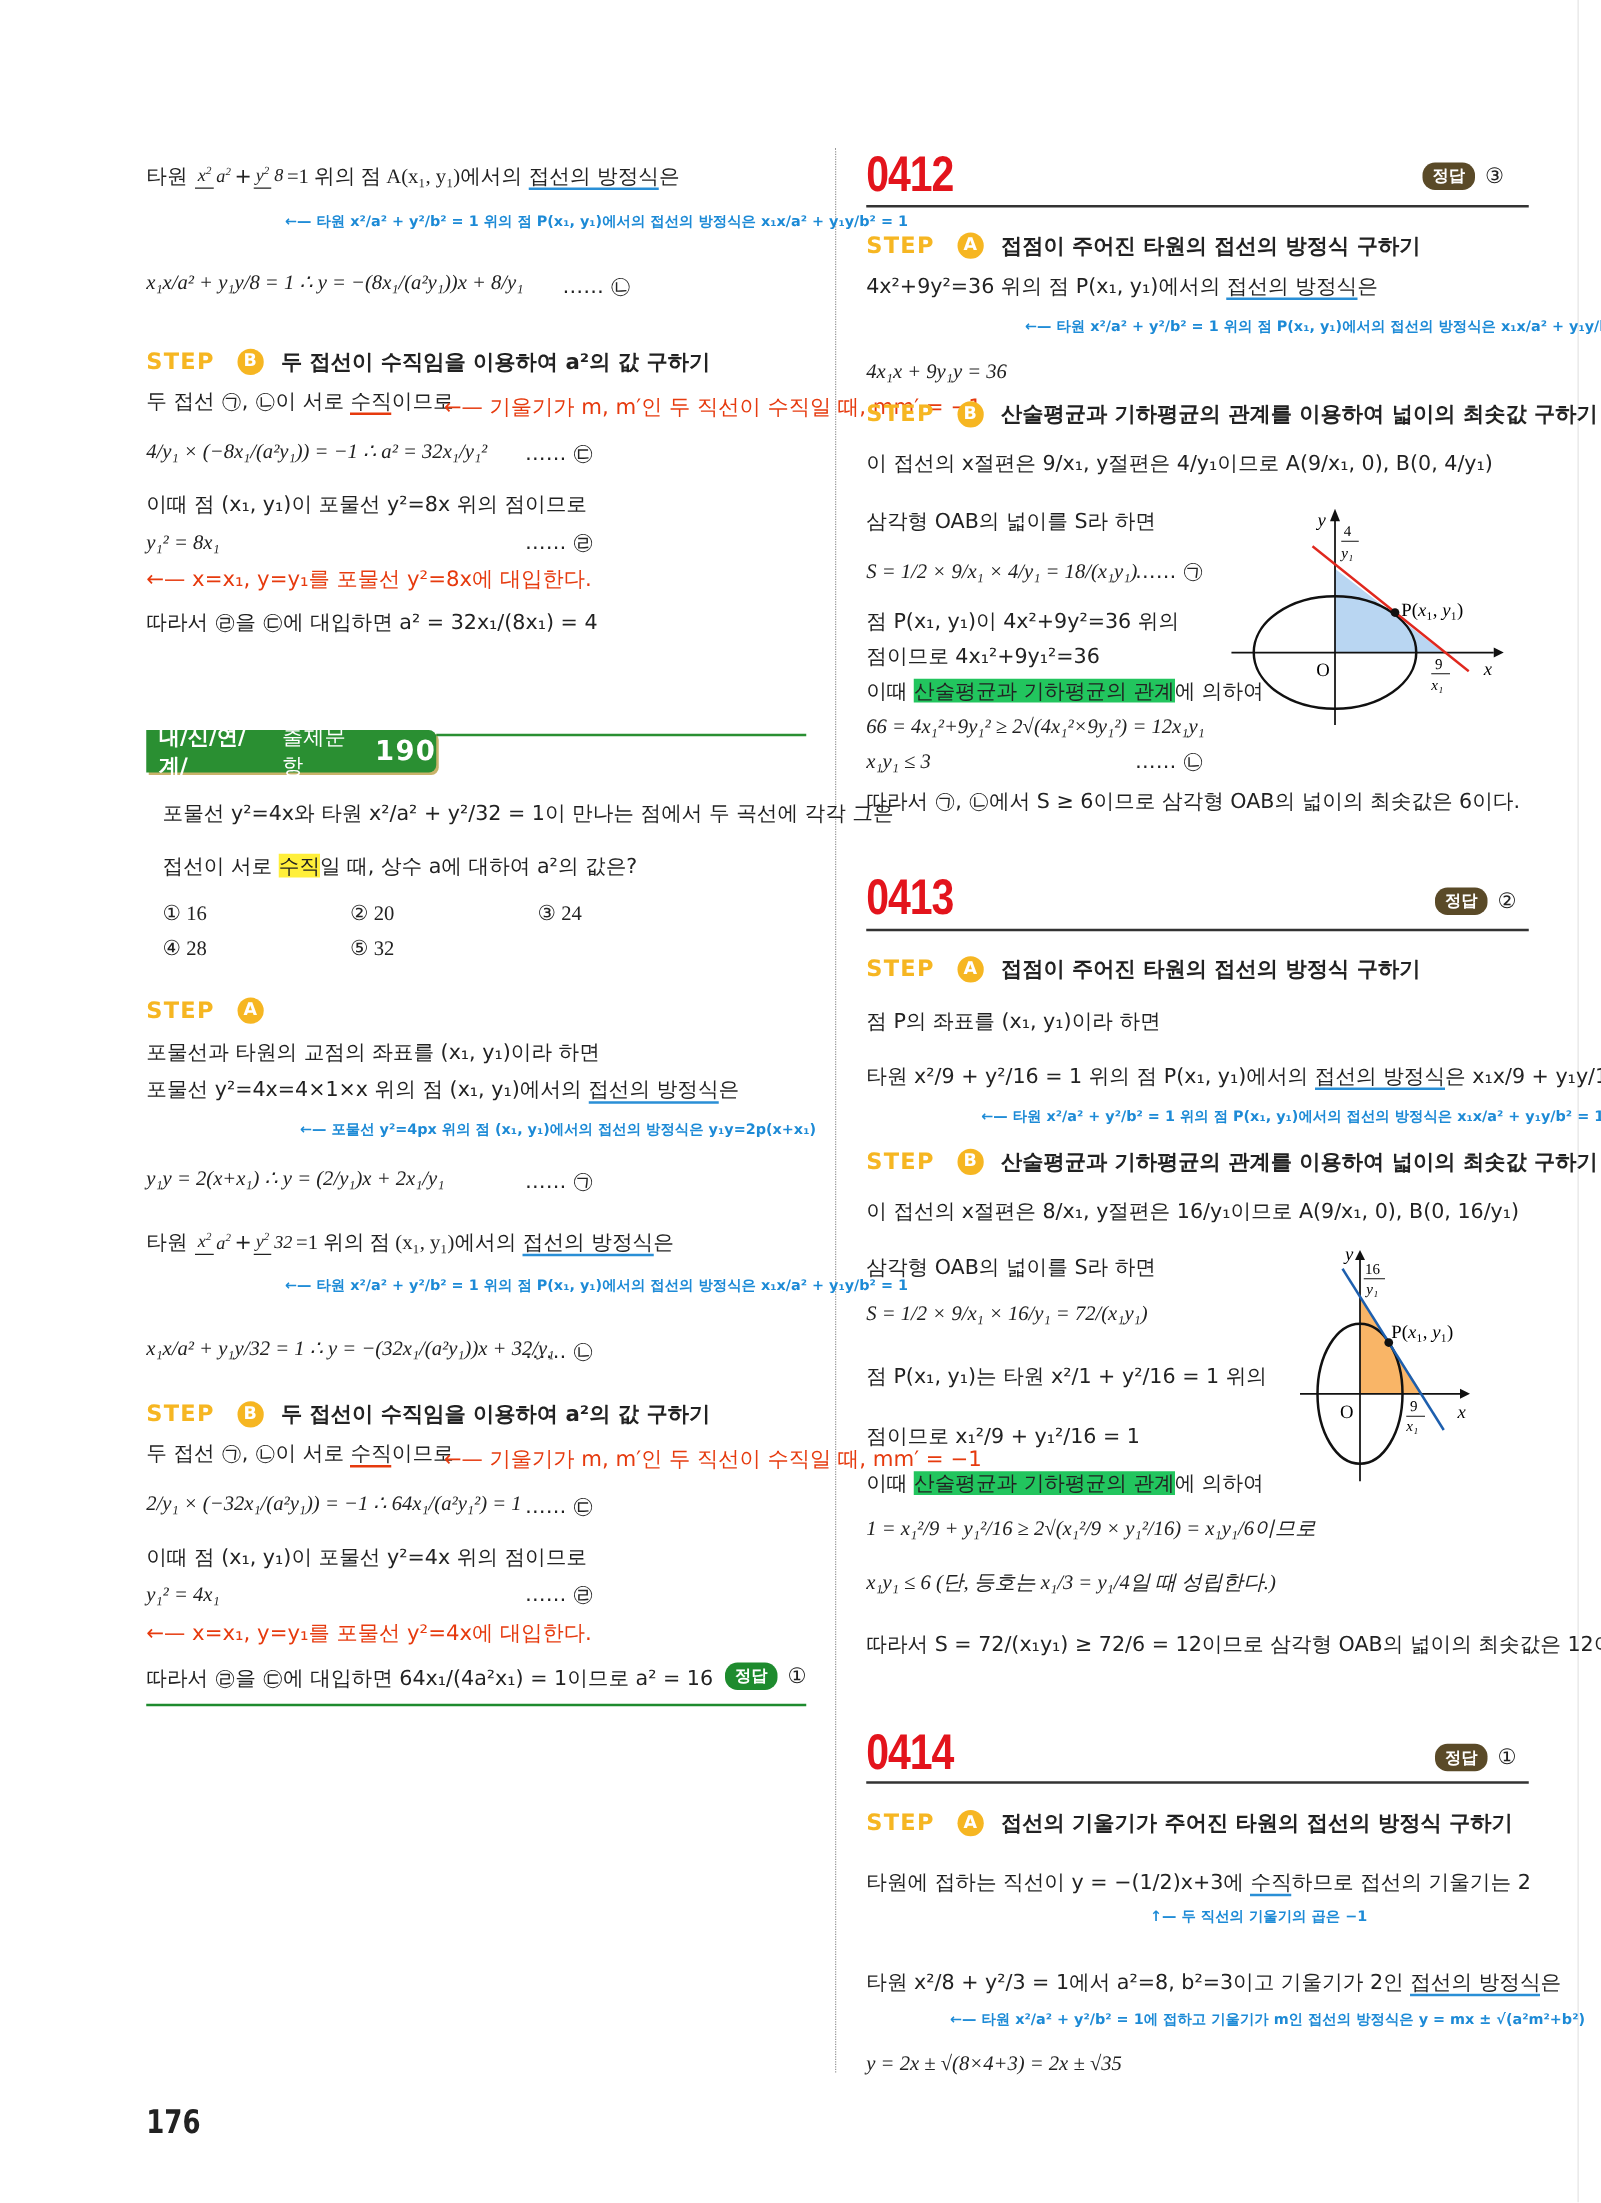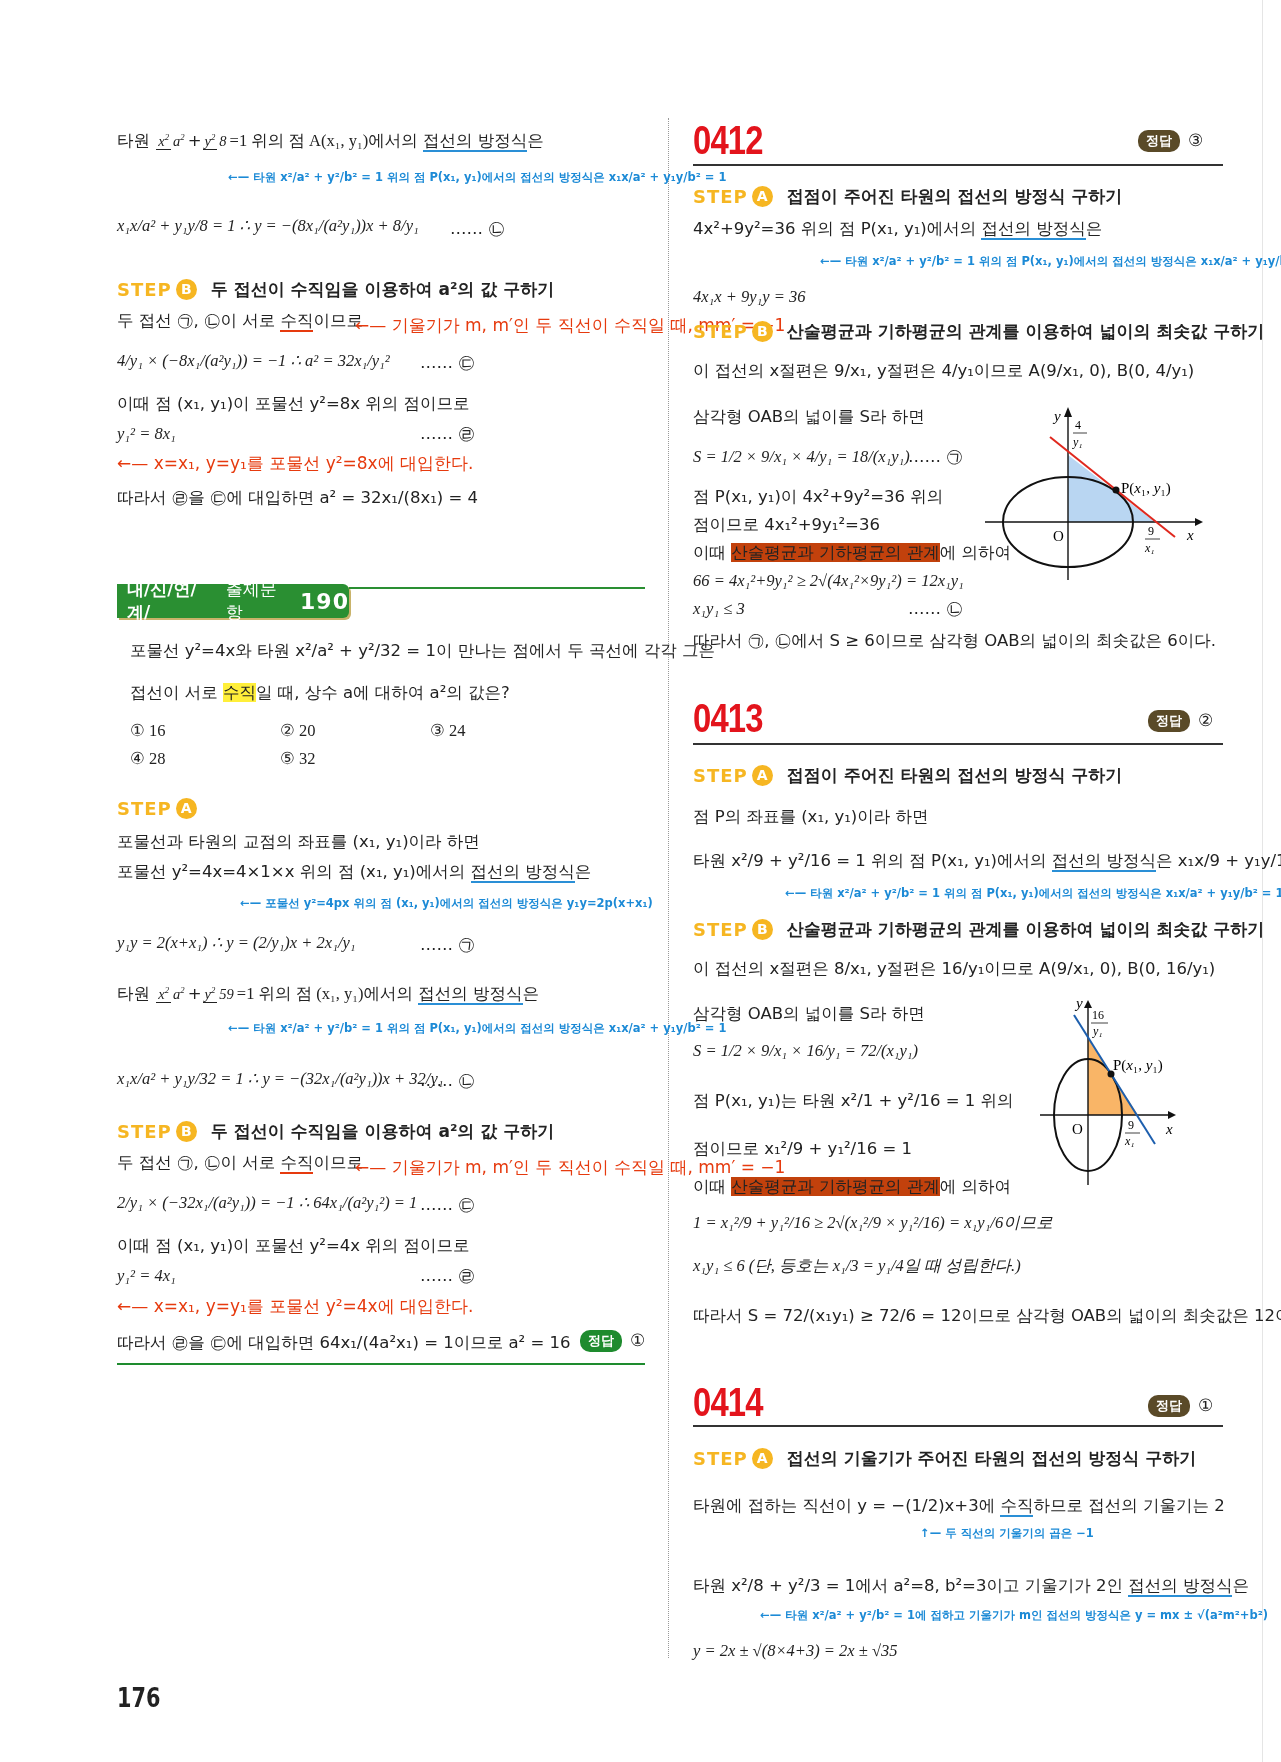--- a/index.html
+++ b/index.html
@@ -5,26 +5,26 @@
   *{box-sizing:border-box;margin:0;padding:0}
   html,body{width:1281px;height:1762px;background:#fff;overflow:hidden}
   body{position:relative;font-family:"DejaVu Sans","Liberation Sans",sans-serif;color:#222;font-size:16.5px}
   .abs{position:absolute;white-space:nowrap}
   .m{font-family:"Liberation Serif","DejaVu Serif",serif;font-style:italic}
   .r{font-family:"Liberation Serif","DejaVu Serif",serif}
   .line{position:absolute;white-space:nowrap;font-size:16.5px;line-height:22px}
   .note-blue{position:absolute;white-space:nowrap;font-size:11.5px;font-weight:bold;color:#1c8ad6}
   .note-red{position:absolute;white-space:nowrap;font-size:17px;font-weight:normal;color:#e63a0e}
   .step{position:absolute;white-space:nowrap;font-size:17px;font-weight:bold;color:#222;display:flex;align-items:center}
-  .step .tag{color:#f6b622;font-weight:bold;letter-spacing:1px;font-size:18px;margin-right:4px}
+  .step .tag{color:#f6b622;font-weight:bold;letter-spacing:1px;font-size:18px;margin-right:18px}
   .step .circ{display:inline-block;width:21px;height:21px;border-radius:50%;background:#f6b622;color:#fff;font-size:14px;line-height:21px;text-align:center;margin-right:14px}
   .u-blue{border-bottom:2px solid #2a8fd6}
   .u-red{border-bottom:2px solid #e63a0e}
   .hl-yel{background:#ffef3a}
-  .hl-grn{background:#c2410c}
+  .hl-grn{background:#22c55e}
   .probnum{position:absolute;font-family:"Liberation Sans",sans-serif;font-weight:bold;color:#e3141c;font-size:40px;letter-spacing:-1px;transform:scaleX(0.82);transform-origin:left}
   .hr{position:absolute;height:2px;background:#333}
   .ans{position:absolute;display:flex;gap:8px}
   .ans .pill{background:#5a4a28;color:#fff;font-size:13px;font-weight:bold;padding:2px 8px;border-radius:10px}
   .ans .pill.green{background:#1e8b2e}
   .ans .num{font-size:17px}
   .frac{display:inline-flex;flex-direction:row;align-items:center;vertical-align:middle;font-size:0.88em;line-height:1.05;margin:0 1px}
   .frac .n{border-bottom:1px solid #222;padding:0 2px}
   .frac .d{padding:0 2px}
   sup{font-size:0.6em}
@@ -120,21 +120,21 @@
   </div>
   <div class="line m" style="left:117px;top:932px;">y₁y = 2(x+x₁)    ∴ y = (2/y₁)x + 2x₁/y₁</div>
   <div class="line" style="left:420px;top:934px;">…… ㉠</div>
   <div class="line" style="left:117px;top:983px;">
     <span>타원</span>
     <span class="frac m">
         <span class="n">x<sup>2</sup></span>
         <span class="d">a<sup>2</sup></span>
       </span>+<span class="frac m">
         <span class="n">y<sup>2</sup></span>
-        <span class="d r">59</span>
+        <span class="d r">32</span>
       </span><span class="r">=1 위의 점 (x₁, y₁)에서의</span>
     <span class="u-blue">접선의 방정식</span><span>은</span>
   </div>
   <div class="note-blue" style="left:228px;top:1021px;">
     <span>←—</span>
     <span>타원 x²/a² + y²/b² = 1 위의 점 P(x₁, y₁)에서의 접선의 방정식은 x₁x/a² + y₁y/b² = 1</span>
   </div>
   <div class="line m" style="left:117px;top:1068px;">x₁x/a² + y₁y/32 = 1    ∴ y = −(32x₁/(a²y₁))x + 32/y₁</div>
   <div class="line" style="left:420px;top:1070px;">…… ㉡</div>
 

